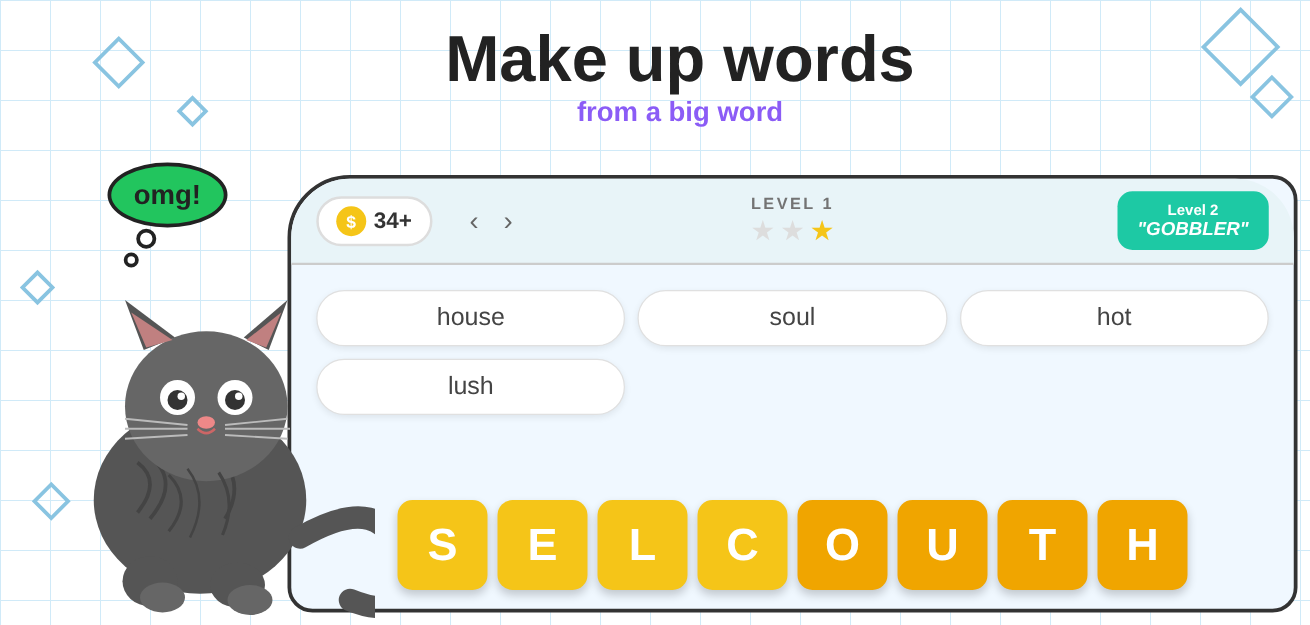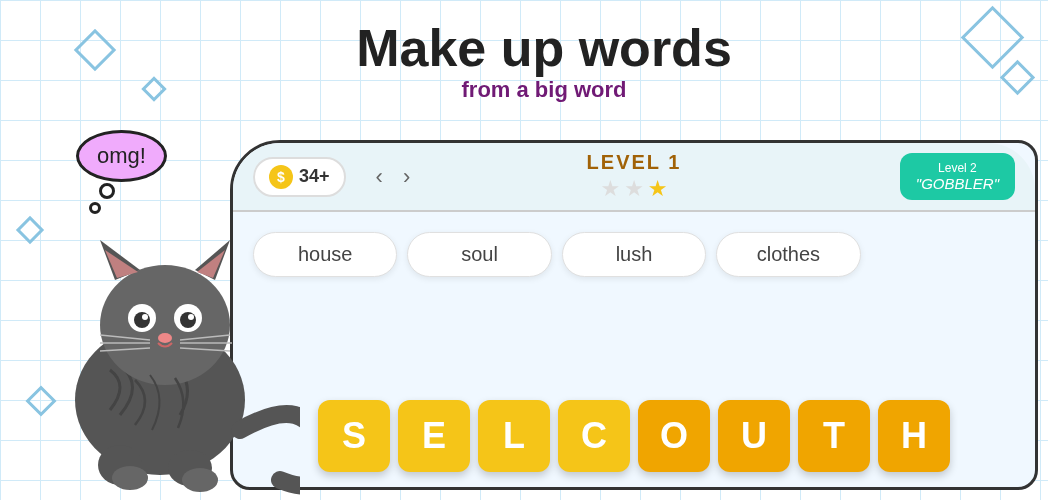--- a/index.html
+++ b/index.html
@@ -34,49 +34,49 @@
     }
     .title-main {
       font-size: 52px;
       font-weight: 900;
       color: #222;
       line-height: 1.1;
     }
     .title-sub {
       font-size: 22px;
       font-weight: 600;
-      color: #701a75;
+      color: #8b5cf6;
     }
 
     
     .diamond {
       position: absolute;
       border: 3px solid #89c4e1;
       background: transparent;
       transform: rotate(45deg);
       z-index: 1;
     }
     .diamond-1 { width: 30px; height: 30px; top: 35px; left: 80px; }
     .diamond-2 { width: 45px; height: 45px; top: 15px; left: 970px; }
     .diamond-3 { width: 25px; height: 25px; top: 65px; left: 1005px; }
     .diamond-4 { width: 18px; height: 18px; top: 80px; left: 145px; }
     .diamond-5 { width: 20px; height: 20px; top: 220px; left: 20px; }
     .diamond-6 { width: 22px; height: 22px; top: 390px; left: 30px; }
 
     
     .speech-bubble {
       position: absolute;
-      left: 76px;
+      left: 86px;
       top: 130px;
-      background: #f0abfc;
+      background: #22c55e;
       border: 3px solid #222;
       border-radius: 50%;
       padding: 10px 18px;
       font-size: 22px;
-      font-weight: normal;
+      font-weight: bold;
       color: #222;
       z-index: 5;
     }
     .speech-bubble::after {
       content: '';
       position: absolute;
       bottom: -20px;
       left: 20px;
       width: 10px;
       height: 10px;
@@ -158,23 +158,23 @@
       color: #333;
     }
 
     .level-center {
       position: absolute;
       left: 50%;
       transform: translateX(-50%);
       text-align: center;
     }
     .level-label {
-      font-size: 20px;
-      font-weight: bold;
-      color: #a16207;
+      font-size: 13px;
+      font-weight: bold;
+      color: #737373;
       letter-spacing: 2px;
     }
     .stars-row {
       display: flex;
       gap: 4px;
       justify-content: center;
       margin-top: 2px;
     }
     .star {
       font-size: 22px;
@@ -192,31 +192,31 @@
     }
     .nav-arrow-left { margin-left: 20px; }
     .nav-arrow-right { margin-right: 10px; }
 
     .level2-badge {
       background: #1dc9a4;
       color: white;
       border-radius: 12px;
       padding: 8px 16px;
       text-align: center;
-      font-weight: normal;
+      font-weight: bold;
       font-size: 14px;
       margin-left: auto;
     }
     .level2-badge .badge-title { font-size: 12px; }
     .level2-badge .badge-word { font-size: 15px; font-style: italic; }
 
     
     .words-area {
       display: grid;
-      grid-template-columns: repeat(5, 1fr);
+      grid-template-columns: repeat(3, 1fr);
       grid-template-rows: repeat(2, 1fr);
       gap: 10px;
       padding: 20px 20px 10px 20px;
     }
 
     .word-chip {
       background: white;
       border-radius: 25px;
       padding: 10px 20px;
       text-align: center;
@@ -354,22 +354,22 @@
 
     <div class="level2-badge">
       <div class="badge-title">Level 2</div>
       <div class="badge-word">"GOBBLER"</div>
     </div>
   </div>
 
   <div class="words-area" id="words-container">
   <div class="word-chip">house</div>
       <div class="word-chip">soul</div>
+      <div class="word-chip">hot</div>
       <div class="word-chip">lush</div>
-      <div class="word-chip">clothes</div>
     </div>
 
   <div class="tiles-row" id="tiles-container">
   <div class="letter-tile tile-yellow">S</div>
       <div class="letter-tile tile-yellow">E</div>
       <div class="letter-tile tile-yellow">L</div>
       <div class="letter-tile tile-yellow">C</div>
       <div class="letter-tile tile-orange">O</div>
       <div class="letter-tile tile-orange">U</div>
       <div class="letter-tile tile-orange">T</div>

